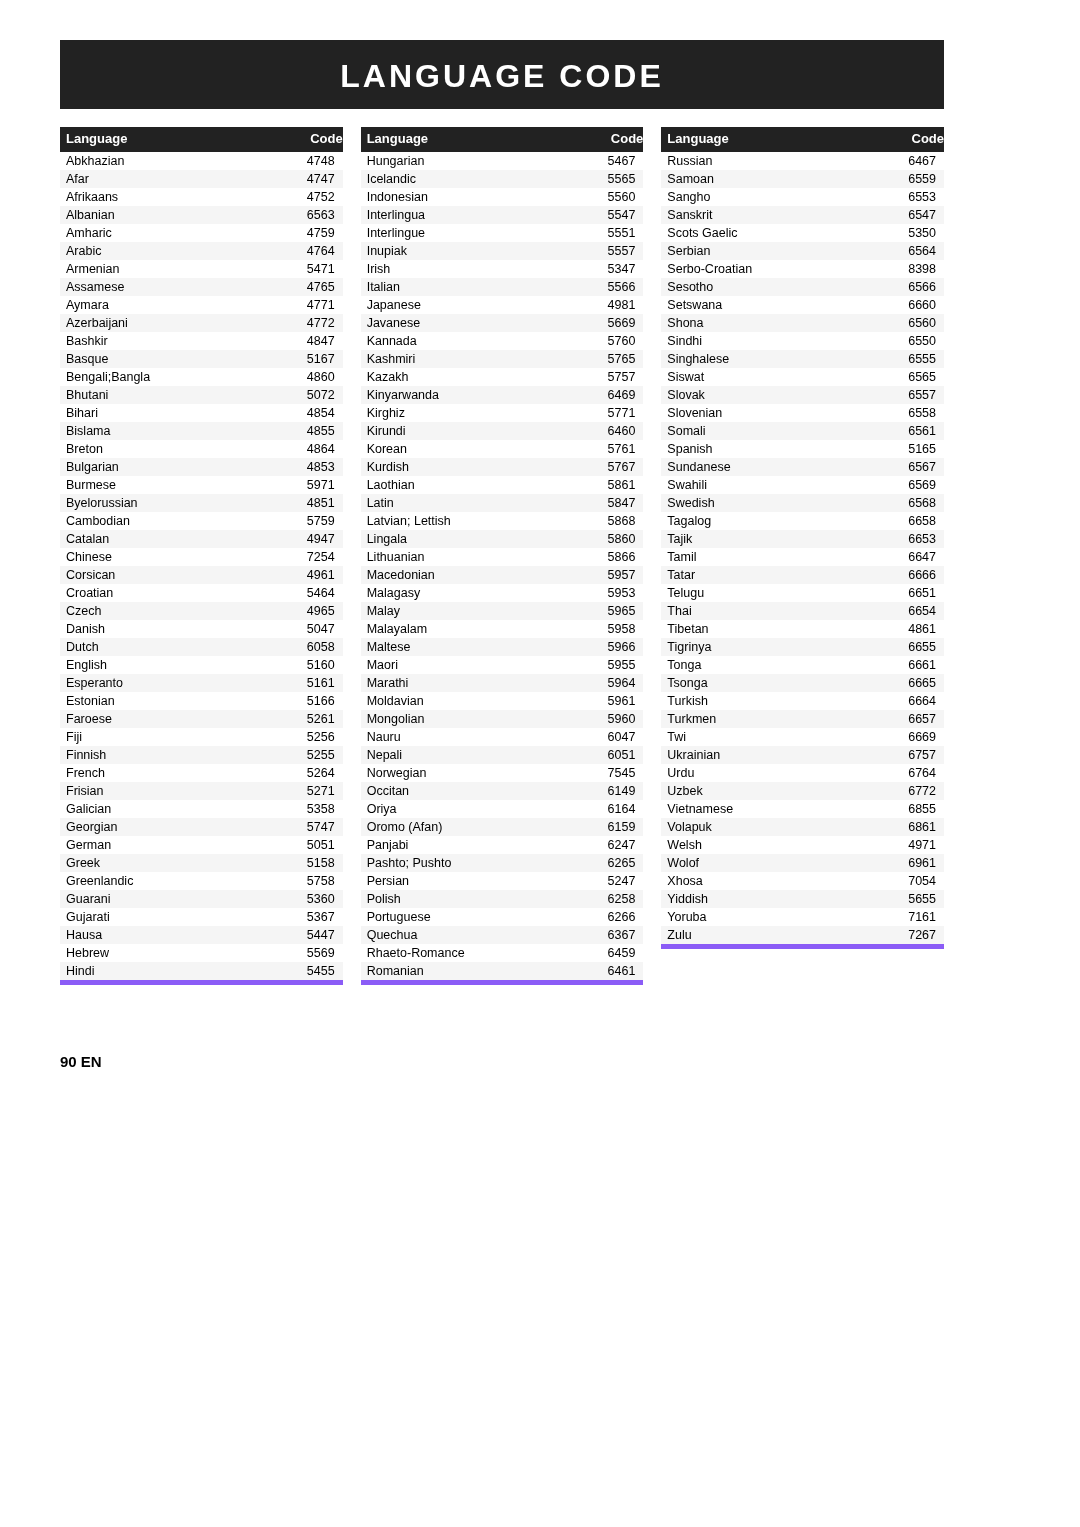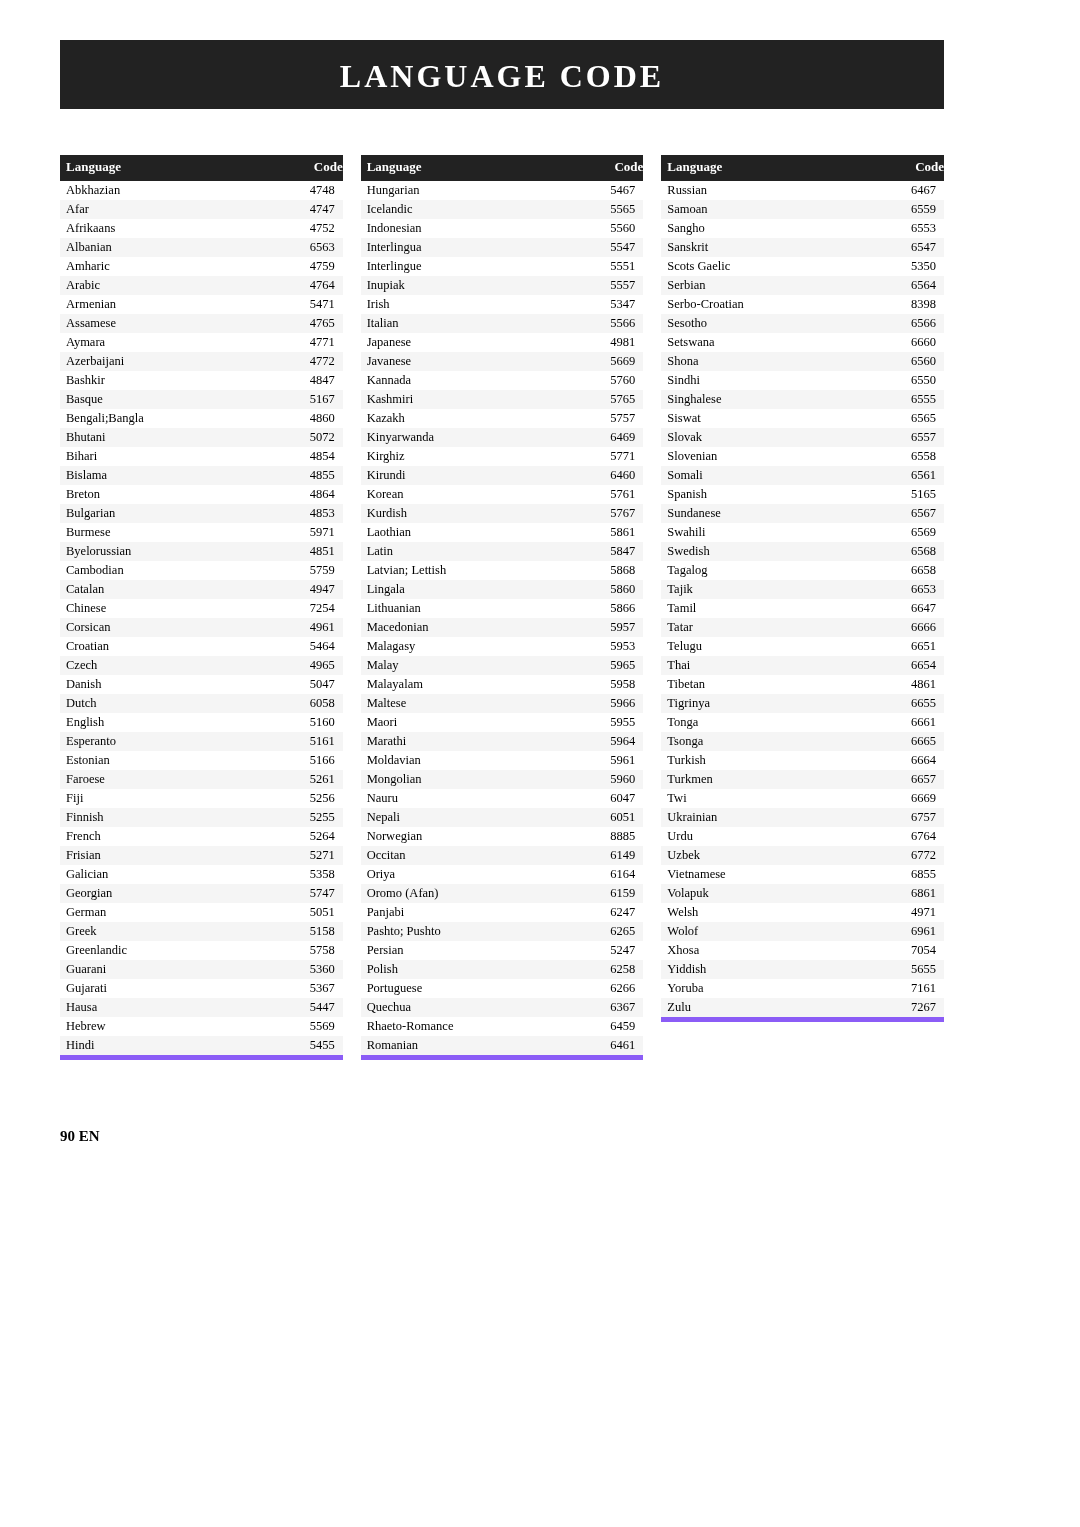--- a/index.html
+++ b/index.html
@@ -9,21 +9,20 @@
       font-size: 13px;
       color: #000;
       width: 1080px;
       min-height: 1527px;
     }
     .page {
       width: 1004px;
       min-height: 1527px;
       padding: 40px 60px 60px 60px;
       background: #fff;
-      font-family: Liberation Serif, serif;
     }
     .title-bar {
       background: #222;
       color: #fff;
       text-align: center;
       font-size: 32px;
       font-weight: 900;
       letter-spacing: 3px;
       padding: 18px 0 14px 0;
       margin-bottom: 18px;
@@ -34,21 +33,20 @@
       gap: 0;
       align-items: flex-start;
     }
     .col {
       flex: 1;
       border-collapse: collapse;
     }
     .col table {
       width: 100%;
       border-collapse: collapse;
-      margin-top: 28px;
     }
     .col-divider {
       width: 18px;
     }
     table th {
       background: #222;
       color: #fff;
       font-weight: 700;
       font-size: 13px;
       padding: 4px 6px;
@@ -432,21 +430,21 @@
             <tr>
               <td>Nauru</td>
               <td class="code-val">6047</td>
             </tr>
             <tr>
               <td>Nepali</td>
               <td class="code-val">6051</td>
             </tr>
             <tr>
               <td>Norwegian</td>
-              <td class="code-val">8885</td>
+              <td class="code-val">7545</td>
             </tr>
             <tr>
               <td>Occitan</td>
               <td class="code-val">6149</td>
             </tr>
             <tr>
               <td>Oriya</td>
               <td class="code-val">6164</td>
             </tr>
             <tr>

